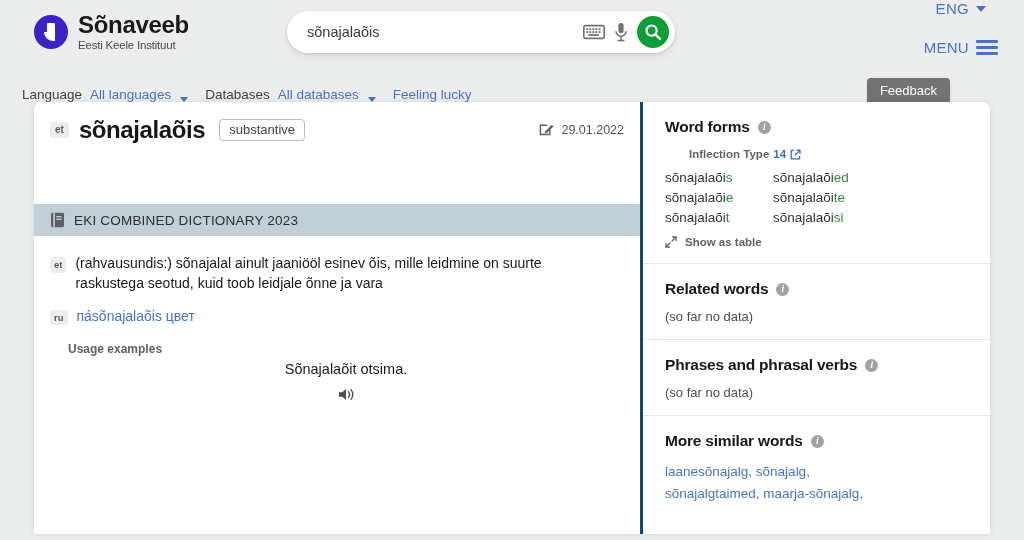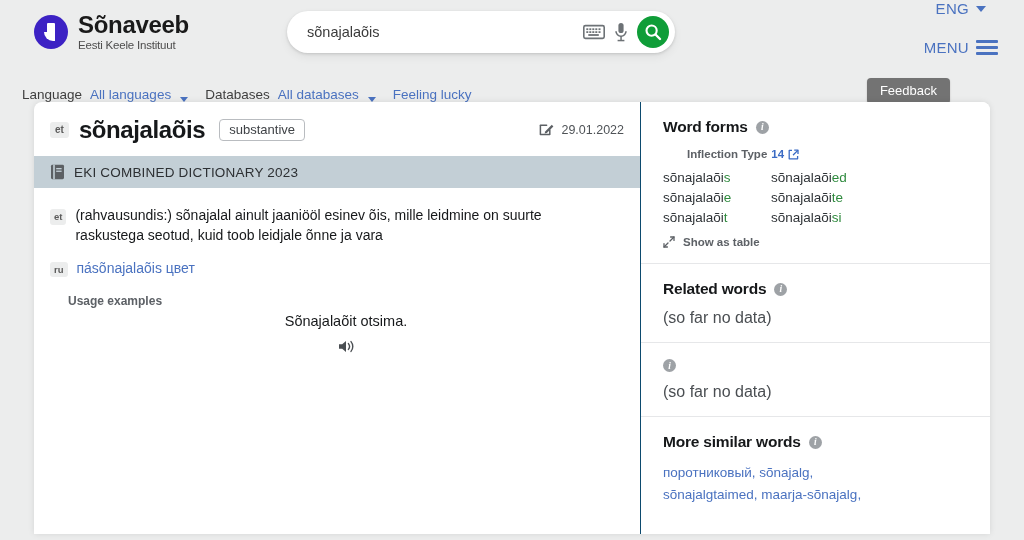--- a/index.html
+++ b/index.html
@@ -128,21 +128,21 @@
     position: relative;
     margin: 0 34px;
     height: 432px;
     display: flex;
     background: #ffffff;
     border-radius: 8px 8px 0 0;
     box-shadow: 0 0 6px rgba(0,0,0,.10);
     overflow: hidden;
   }
   .col-main { width: 606px; flex: none; position: relative; }
-  .col-side { flex: 1; border-left: 1px solid #0c4a6e; background: #fff; }
+  .col-side { flex: 1; border-left: 3px solid #0c4a6e; background: #fff; }
 
   
   .entry-head {
     display: flex; align-items: center;
     padding: 14px 16px 12px 16px;
     position: relative;
   }
   .lang-tag {
     background: #eceded; color: #5b5b5b;
     font-size: 10px; font-weight: bold;
@@ -167,20 +167,21 @@
     font-size: 12.5px; color: #4f5357;
   }
 
   
   .dict-band {
     background: #c3cfd6;
     display: flex; align-items: center; gap: 9px;
     padding: 8px 16px;
     font-size: 13.5px; color: #2d3033;
     letter-spacing: .2px;
+    margin-top: 48px;
   }
 
   
   .def-block { padding: 17px 16px 0 16px; }
   .def-row { display: flex; gap: 9px; align-items: flex-start; }
   .def-row + .def-row { margin-top: 12px; }
   .tag-sm {
     background: #eceded; color: #5b5b5b;
     font-size: 9.5px; font-weight: bold;
     border-radius: 3px; padding: 3px 4px;
@@ -224,21 +225,21 @@
     row-gap: 5px;
     font-size: 13.5px; color: #2f3337;
   }
   .sfx { color: #2f8a3e; }
   .show-table {
     margin-top: 11px;
     display: flex; align-items: center; gap: 8px;
     font-size: 11.5px; font-weight: bold; color: #5d6166;
     cursor: pointer;
   }
-  .nodata { margin-top: 11px; font-size: 16px; color: #4a4e52; }
+  .nodata { margin-top: 11px; font-size: 13px; color: #4a4e52; }
   .simwords { margin-top: 11px; font-size: 13.5px; color: #4a72c0; line-height: 1.62; }
   .simwords span { cursor: pointer; }
 </style>
 </head>
 <body>
 
 <div class="header">
 
   <div class="brand">
     <div class="brand-logo"></div>
@@ -409,31 +410,32 @@
     <div class="side-sec">
       <div class="side-h">
         <span>Related words</span>
         <span class="info-i">i</span>
       </div>
       <div class="nodata">(so far no data)</div>
     </div>
 
     <div class="side-sec">
       <div class="side-h">
+        <span>Phrases and phrasal verbs</span>
         <span class="info-i">i</span>
       </div>
       <div class="nodata">(so far no data)</div>
     </div>
 
     <div class="side-sec">
       <div class="side-h">
         <span>More similar words</span>
         <span class="info-i">i</span>
       </div>
       <div class="simwords">
-        <span>поротниковый,</span>
+        <span>laanesõnajalg,</span>
         <span>sõnajalg,</span><br>
         <span>sõnajalgtaimed,</span>
         <span>maarja-sõnajalg,</span>
       </div>
     </div>
   </div>
 </div>
 
 </body></html>

